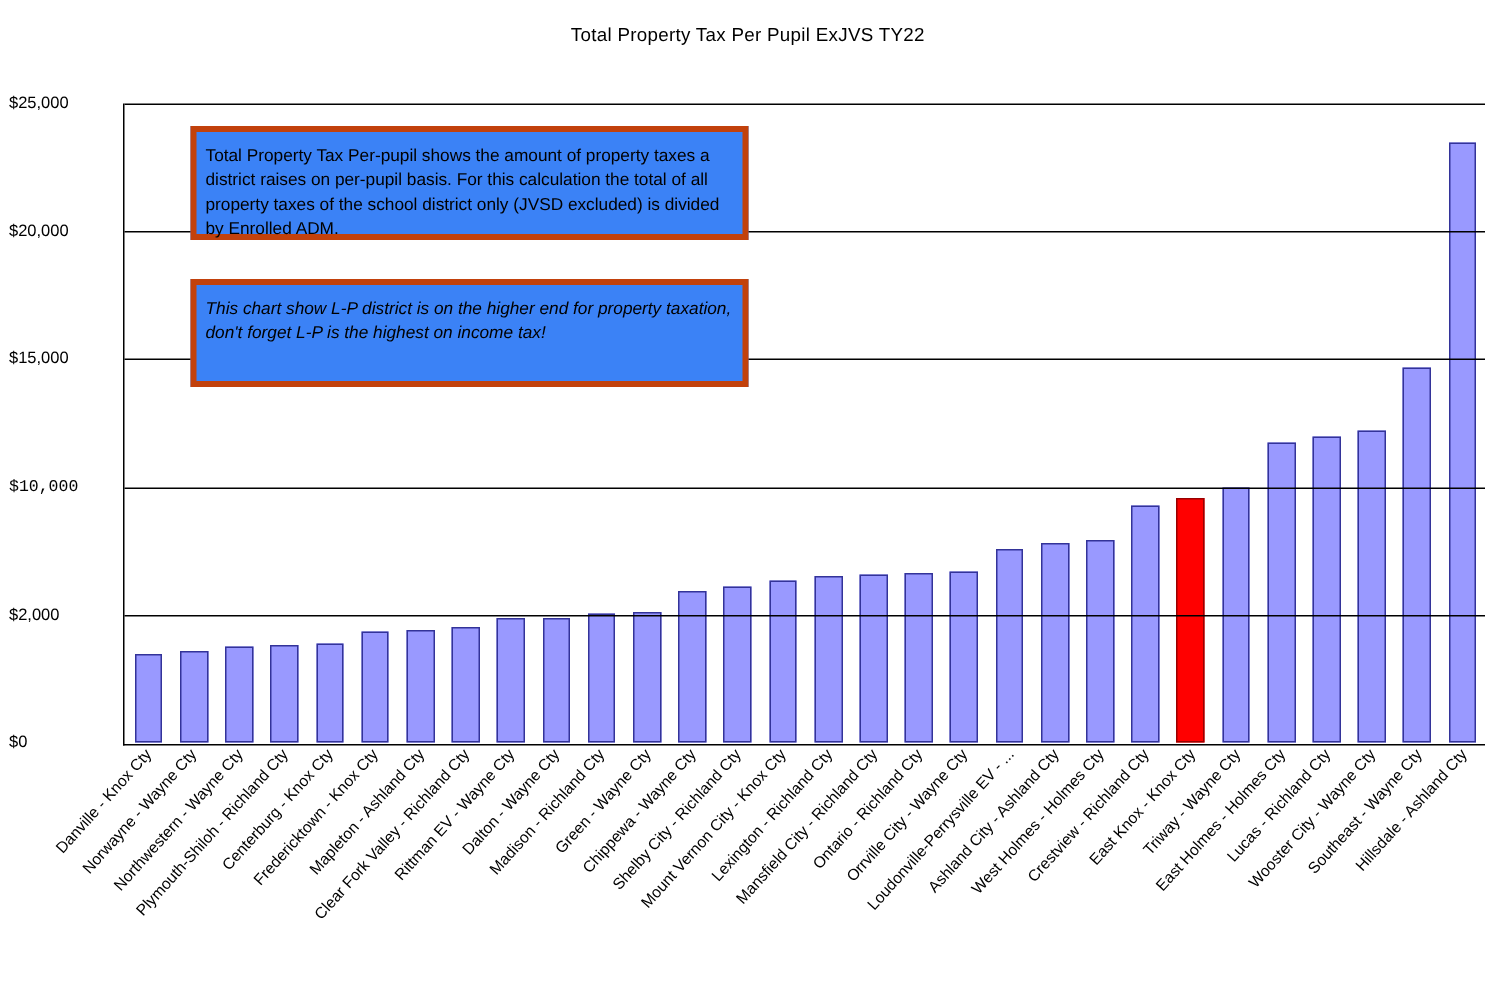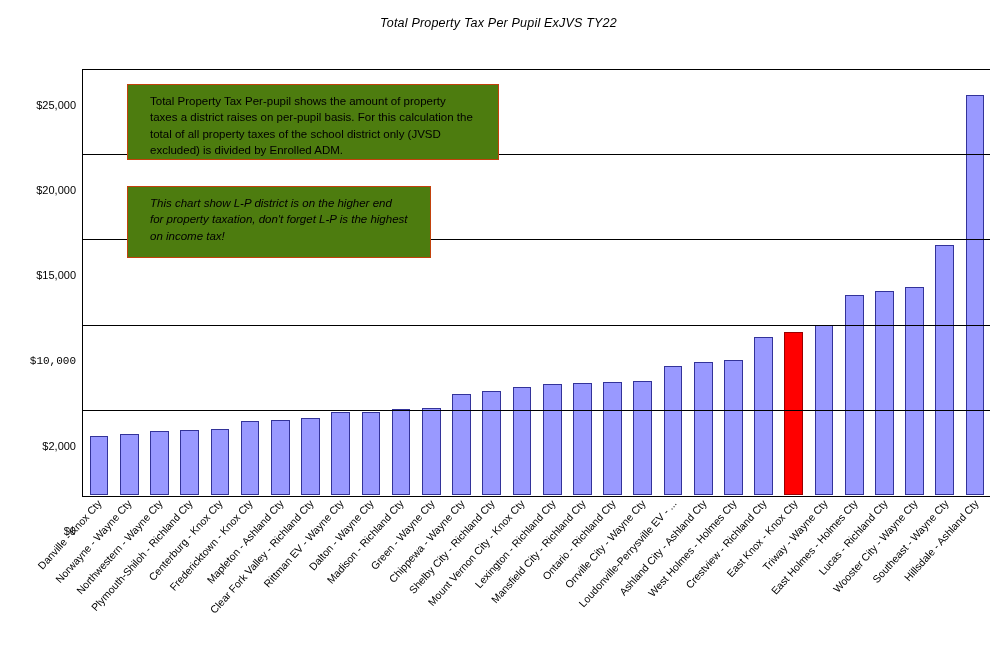--- a/index.html
+++ b/index.html
@@ -22,21 +22,20 @@
   }
   .chart-title {
     position: absolute;
     left: 0;
     top: 16px;
     width: 997px;
     text-align: center;
     font-size: 12.5px;
     color: #000;
     letter-spacing: 0.2px;
-    font-style: italic;
   }
   
   .plot {
     position: absolute;
     left: 82px;
     top: 69px;
     width: 908px;
     height: 428px;
     border-left: 1px solid #000;
     border-bottom: 1px solid #000;
@@ -46,25 +45,23 @@
     position: absolute;
     left: 0;
     width: 100%;
     height: 0;
     border-top: 1px solid #000;
   }
   .ytick-label {
     position: absolute;
     right: 921px;
     width: 70px;
-    text-align: right;
     font-size: 11px;
     color: #000;
     transform: translateY(-50%);
-    margin-top: 36px;
   }
   .bars {
     position: absolute;
     left: 1px;
     bottom: 1px;
     top: 0;
     right: 0;
     display: flex;
     align-items: flex-end;
   }
@@ -109,38 +106,38 @@
     color: #000;
     direction: ltr;
   }
   .xlabel-inner {
     display: inline-block;
     transform: translateY(-0.4em);
   }
   
   .callout {
     position: absolute;
-    background: #4d7c0f;
-    border: 1px solid #c2410c;
+    background: #3b82f6;
+    border: 4px solid #c2410c;
     box-sizing: border-box;
     font-size: 11.5px;
     line-height: 1.42;
     color: #000;
-    padding: 8px 22px;
+    padding: 8px 6px;
   }
   #callout-1 {
     left: 127px;
     top: 84px;
     width: 372px;
     height: 76px;
   }
   #callout-2 {
     left: 127px;
     top: 186px;
-    width: 304px;
+    width: 372px;
     height: 72px;
     font-style: italic;
   }
 </style>
 </head>
 <body>
 
 <div id="chart-root">
 
   <div class="chart-title">Total Property Tax Per Pupil ExJVS TY22</div>

